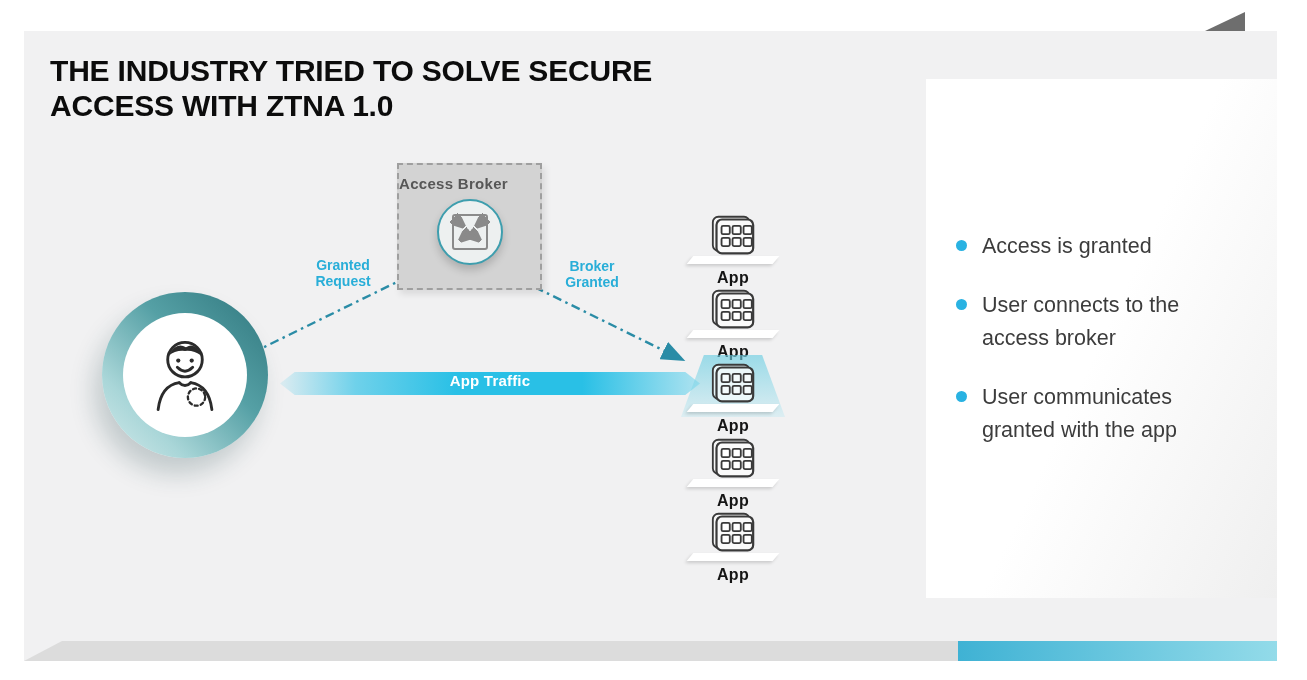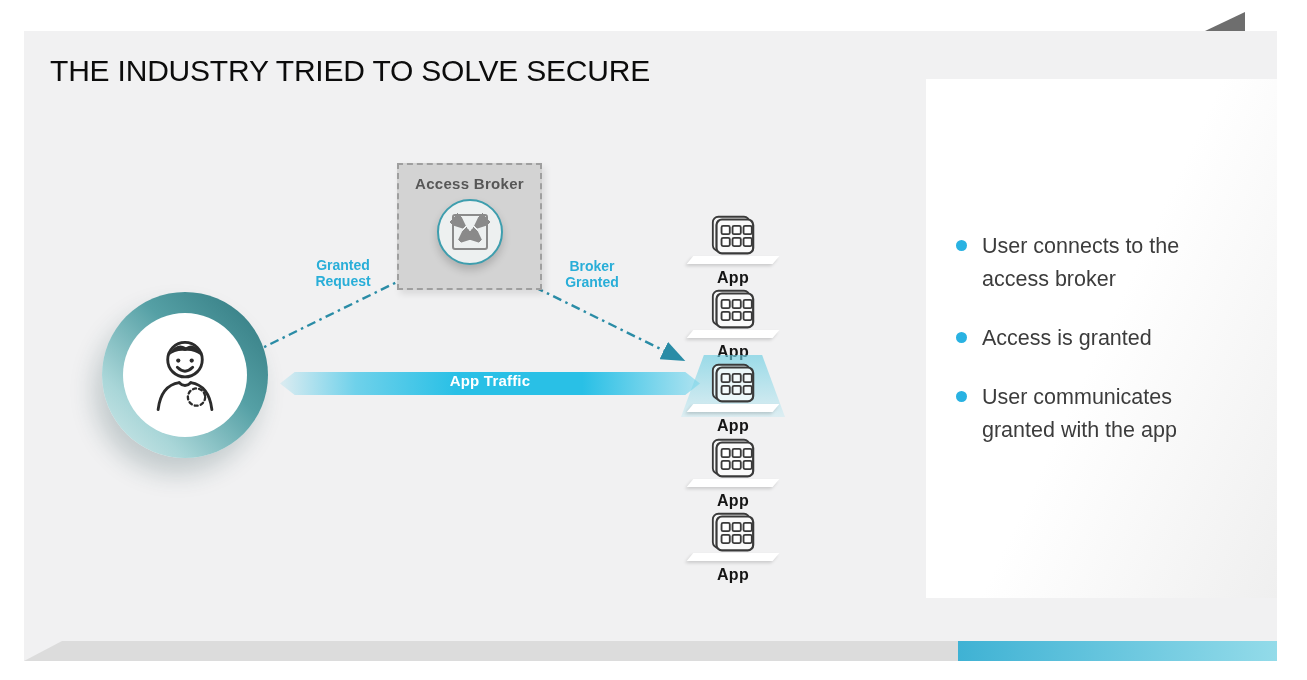--- a/index.html
+++ b/index.html
@@ -7,34 +7,34 @@
   .page{position:relative;width:1307px;height:680px;background:#ffffff;}
 
   
   .corner-fold{position:absolute;left:1205px;top:12px;width:40px;height:19px;background:#6e6e6e;
     clip-path:polygon(0 100%,100% 100%,100% 0);}
 
   
   .slide{position:absolute;left:24px;top:31px;width:1253px;height:630px;background:#f1f1f2;}
 
   
-  .title{position:absolute;left:26px;top:22px;font-size:30px;font-weight:400;line-height:35px;
+  .title{position:absolute;left:26px;top:22px;font-size:30px;font-weight:700;line-height:35px;
     color:#0c0c0c;letter-spacing:-0.2px;}
 
   
   .user-ring{position:absolute;left:78px;top:261px;width:166px;height:166px;border-radius:50%;
     background:linear-gradient(to bottom left,#2f767d,#55a0a5 40%,#a9d6d8 75%,#d4ebec);
     box-shadow:-8px 16px 24px rgba(30,70,75,0.22);}
   .user-inner{position:absolute;left:21px;top:21px;width:124px;height:124px;border-radius:50%;
     background:#ffffff;display:flex;align-items:center;justify-content:center;}
 
   
   .broker-box{position:absolute;left:373px;top:132px;width:145px;height:127px;background:#d3d3d3;
     border:2px dashed #9f9f9f;box-sizing:border-box;box-shadow:3px 4px 7px rgba(0,0,0,0.10);}
-  .broker-label{position:absolute;left:0;top:10px;width:100%;text-align:center;font-size:15px;
+  .broker-label{position:absolute;left:0;top:10px;width:100%;text-align:left;font-size:15px;
     font-weight:bold;color:#575757;letter-spacing:0.3px;}
   .broker-circle{position:absolute;left:50%;top:34px;transform:translateX(-50%);width:66px;height:66px;
     border-radius:50%;background:#edf0f0;border:2px solid #3e9eae;box-sizing:border-box;
     box-shadow:0 5px 9px rgba(0,0,0,0.18);display:flex;align-items:center;justify-content:center;}
 
   
   .flow-label{position:absolute;width:78px;text-align:center;font-size:14px;font-weight:bold;
     color:#29aed8;line-height:16px;}
   .lbl-request{left:280px;top:226px;}
   .lbl-granted{left:529px;top:227px;}
@@ -78,20 +78,21 @@
 <body>
 
 <div class="page">
 
   <div class="corner-fold"></div>
 
   <div class="slide">
 
     <div class="title">
       <div>THE INDUSTRY TRIED TO SOLVE SECURE</div>
+      <div>ACCESS WITH ZTNA 1.0</div>
     </div>
 
     <svg class="flows" viewBox="0 0 1253 630">
       <defs>
         <marker id="ah" markerWidth="10" markerHeight="8" refX="8" refY="4" orient="auto">
           <polygon points="0,0 10,4 0,8" fill="#2a8ca6"></polygon>
         </marker>
       </defs>
       <line x1="228" y1="322" x2="420" y2="228" stroke="#2a8ca6" stroke-width="2.4" stroke-dasharray="9 4.5 2.5 4.5" marker-end="url(#ah)"></line>
       <line x1="474" y1="238" x2="657" y2="328" stroke="#2a8ca6" stroke-width="2.4" stroke-dasharray="9 4.5 2.5 4.5" marker-end="url(#ah)"></line>
@@ -218,25 +219,25 @@
           <rect x="41.5" y="26" width="9" height="9" rx="1.6" stroke-width="2" fill="#fff"></rect>
         </svg>
       </div>
       <div class="app-platform"></div>
       <div class="app-label">App</div>
     </div>
 
     <div class="info-card">
       <div class="bullet-item">
         <div class="bullet-dot"></div>
-        <div class="bullet-text">User connects to the access broker</div>
+        <div class="bullet-text">Access is granted</div>
       </div>
       <div class="bullet-item">
         <div class="bullet-dot"></div>
-        <div class="bullet-text">Access is granted</div>
+        <div class="bullet-text">User connects to the access broker</div>
       </div>
       <div class="bullet-item">
         <div class="bullet-dot"></div>
         <div class="bullet-text">User communicates granted with the app</div>
       </div>
     </div>
 
     <div class="band-gray"></div>
     <div class="band-cyan"></div>
 

